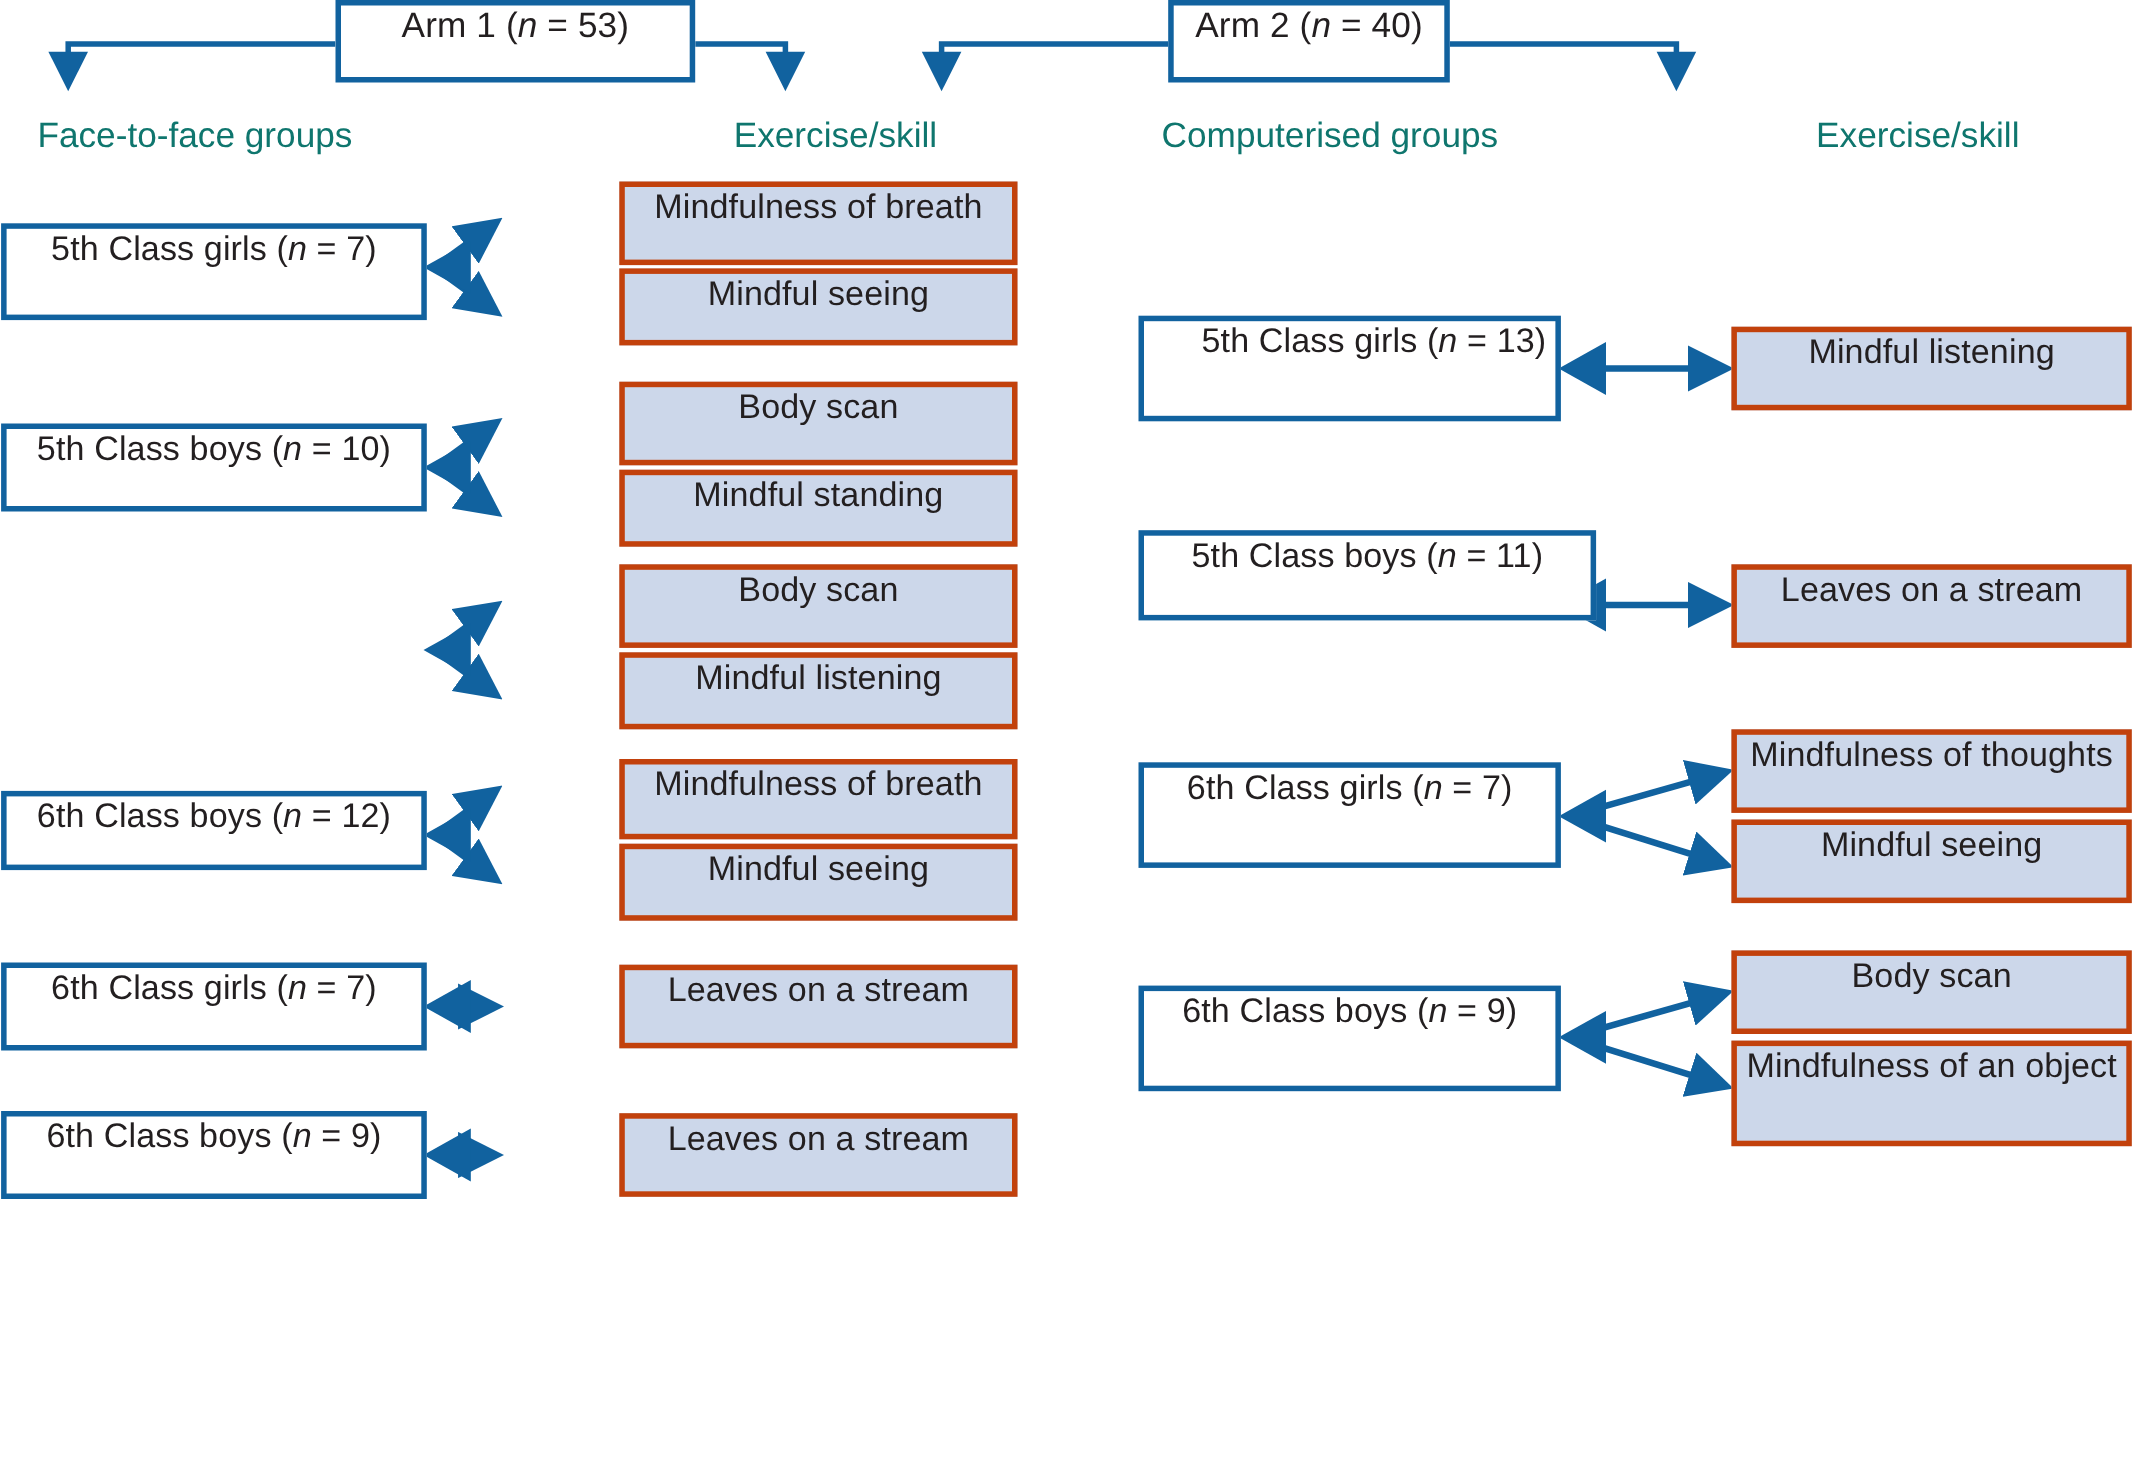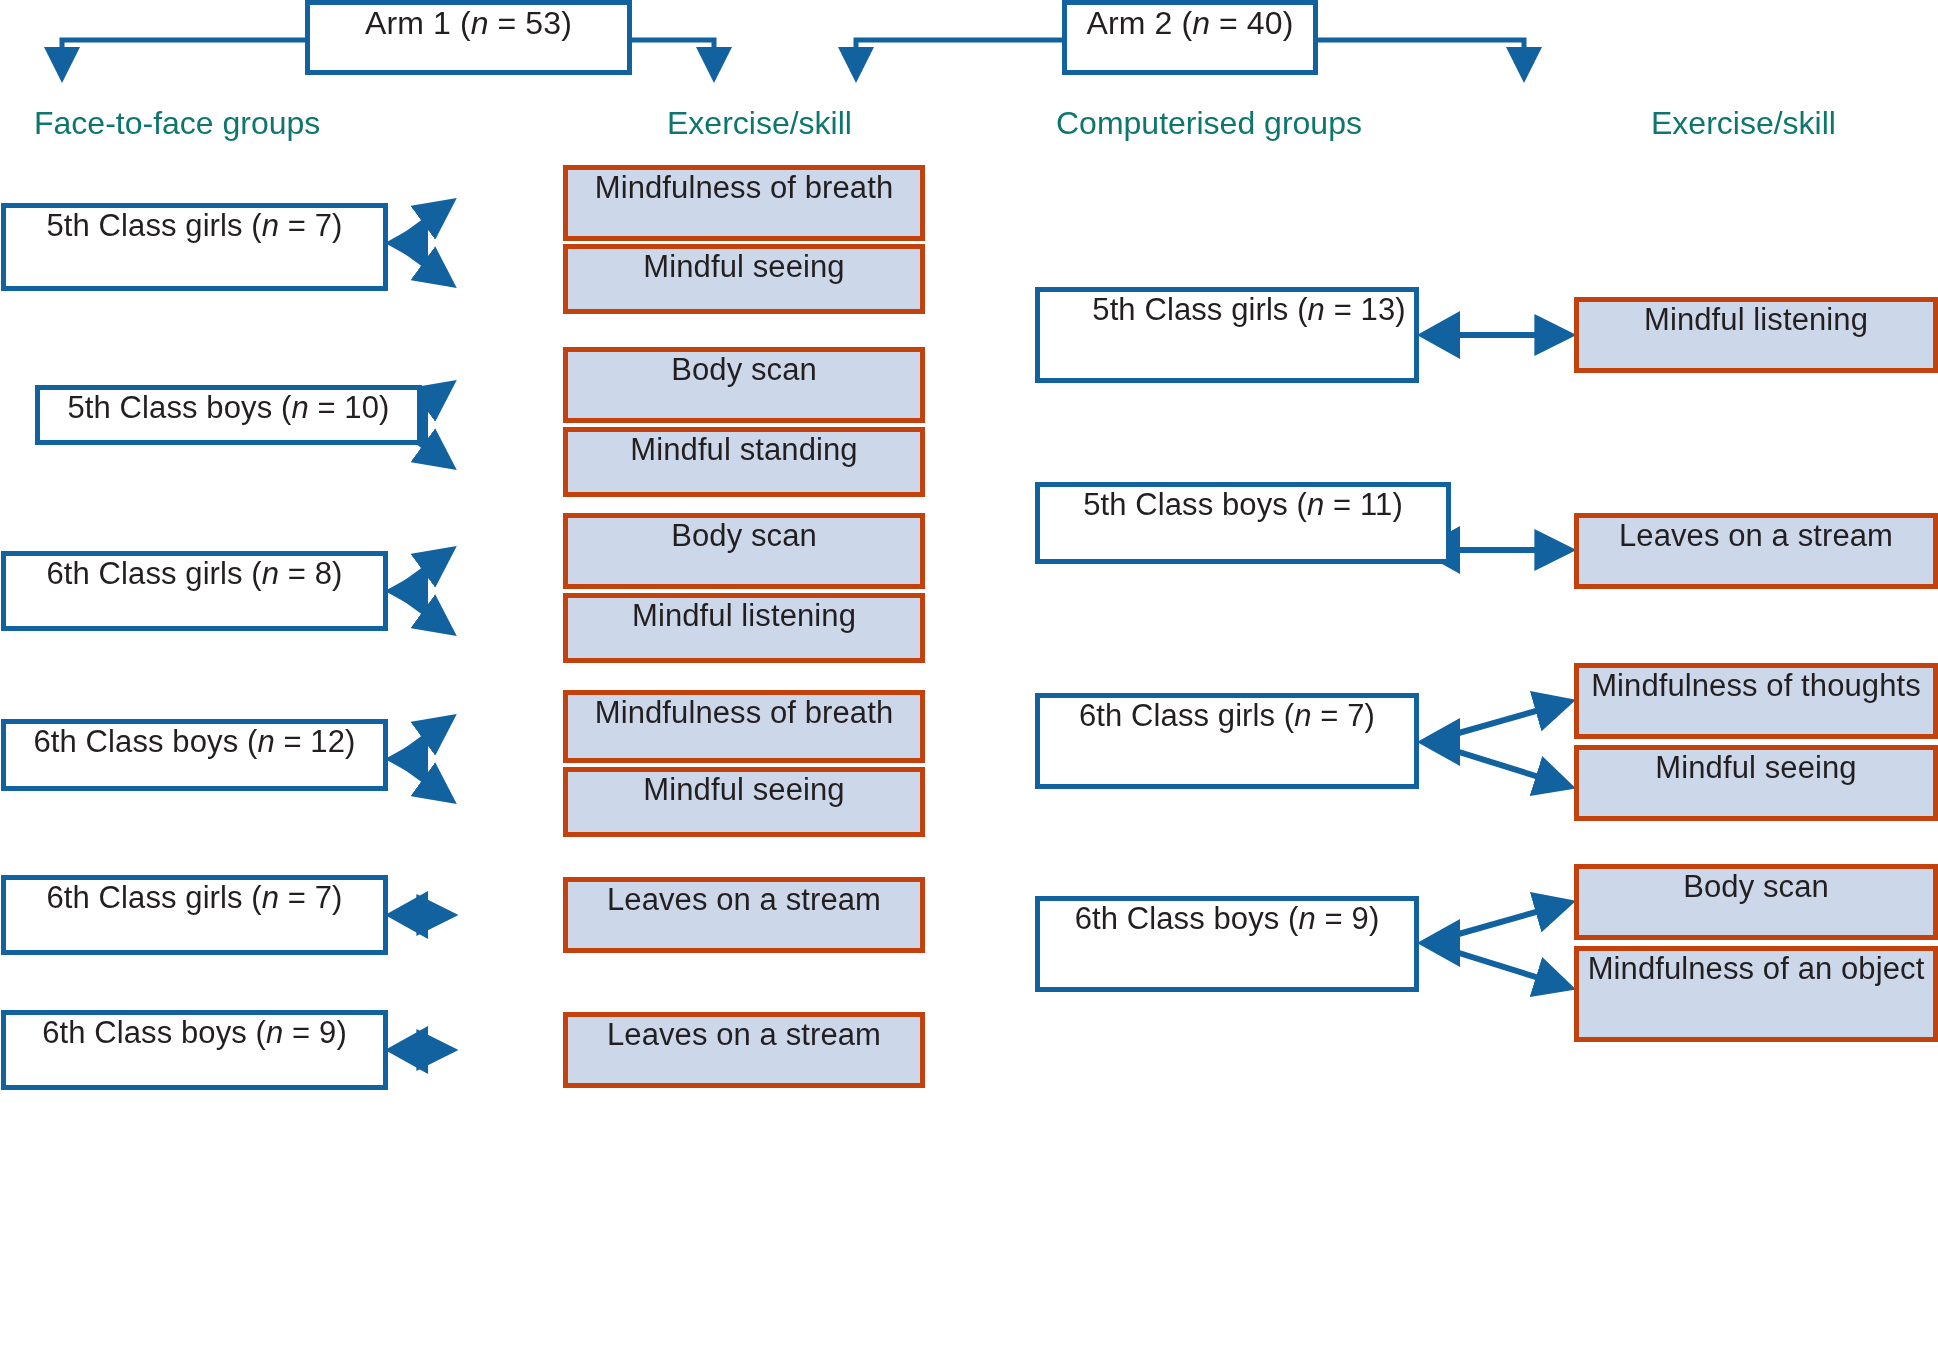--- a/index.html
+++ b/index.html
@@ -111,25 +111,22 @@
   </div>
 
   <div class="colhead" style="left:34px;top:105px;">Face-to-face groups</div>
   <div class="colhead" style="left:667px;top:105px;">Exercise/skill</div>
   <div class="colhead" style="left:1056px;top:105px;">Computerised groups</div>
   <div class="colhead" style="left:1651px;top:105px;">Exercise/skill</div>
 
   <div class="node group" style="left:1px;top:203px;width:387px;height:88px;">
     <span class="nq"><span>5th Class girls (</span><i class="ital">n</i><span> = 7</span><span>)</span></span>
   </div>
-  <div class="node group" style="left:1px;top:385px;width:387px;height:60px;margin-left:34px;">
+  <div class="node group" style="left:1px;top:385px;width:387px;height:80px;">
     <span class="nq"><span>5th Class boys (</span><i class="ital">n</i><span> = 10</span><span>)</span></span>
-  </div>
-  <div class="node group" style="left:1px;top:551px;width:387px;height:80px;">
-    <span class="nq"><span>6th Class girls (</span><i class="ital">n</i><span> = 8</span><span>)</span></span>
   </div>
   <div class="node group" style="left:1px;top:719px;width:387px;height:72px;">
     <span class="nq"><span>6th Class boys (</span><i class="ital">n</i><span> = 12</span><span>)</span></span>
   </div>
   <div class="node group" style="left:1px;top:875px;width:387px;height:80px;">
     <span class="nq"><span>6th Class girls (</span><i class="ital">n</i><span> = 7</span><span>)</span></span>
   </div>
   <div class="node group" style="left:1px;top:1010px;width:387px;height:80px;">
     <span class="nq"><span>6th Class boys (</span><i class="ital">n</i><span> = 9</span><span>)</span></span>
   </div>

